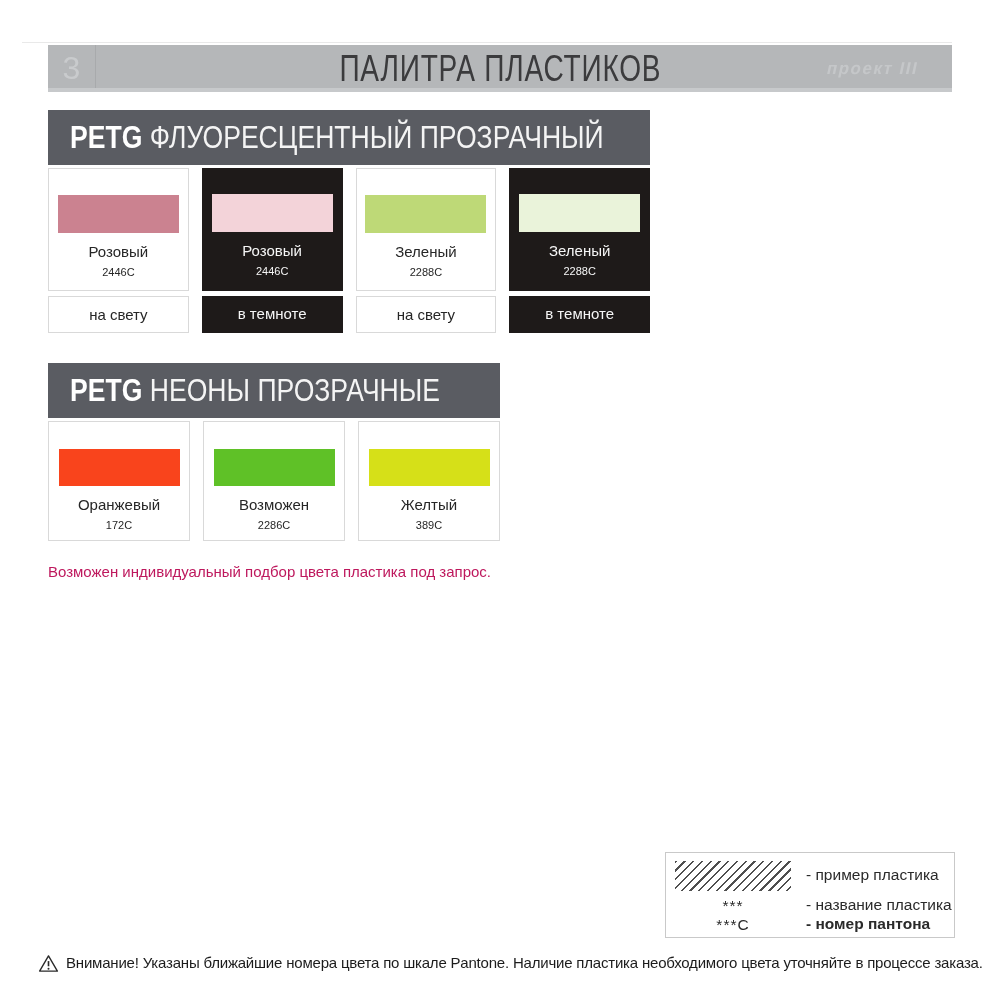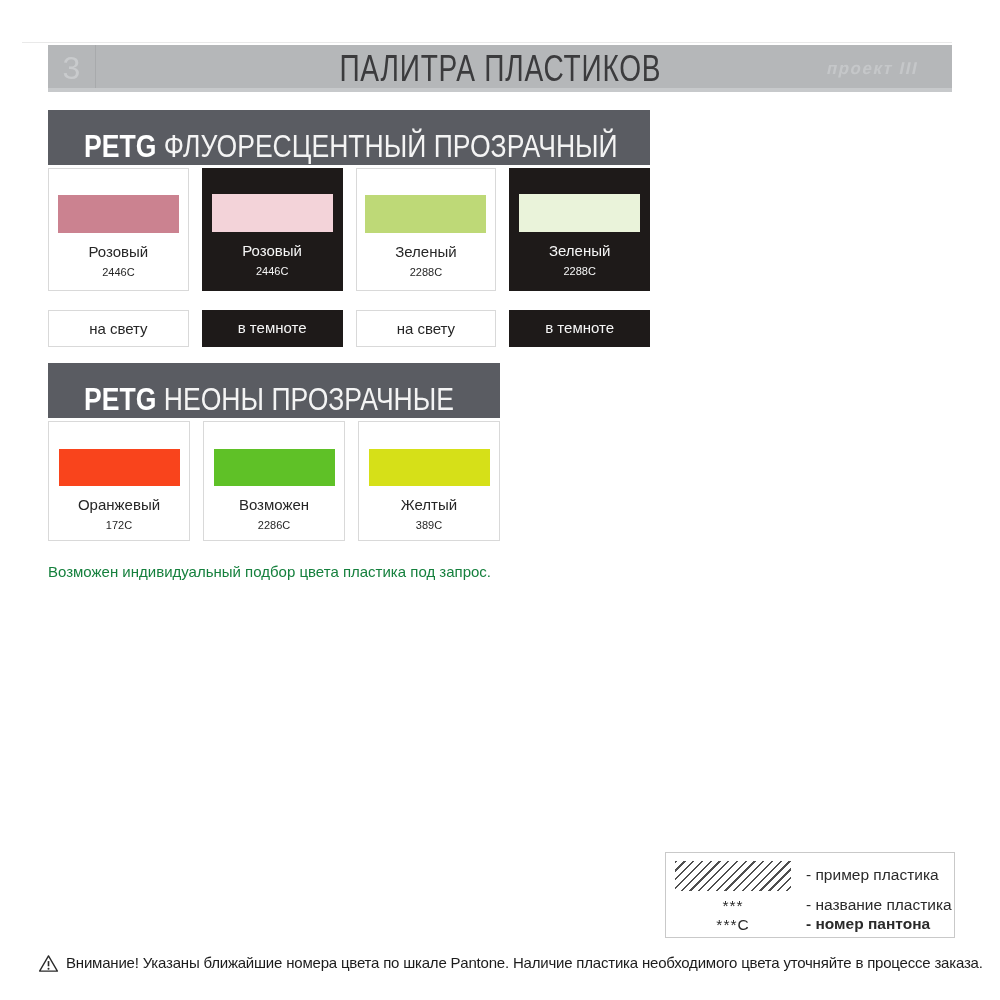--- a/index.html
+++ b/index.html
@@ -20,46 +20,46 @@
     font-size:32px; color:#c9cbcd;
   }
   .title { position:absolute; left:0; right:0; top:0; height:47px; display:flex; align-items:center; justify-content:center; font-size:36px; color:#3b3b3d; }
   .title-inner { display:inline-block; transform:scaleX(0.78); letter-spacing:1px; white-space:nowrap; }
   .logo { position:absolute; right:34px; top:50%; transform:translateY(-50%) skewX(-12deg); font-weight:bold; font-size:17px; color:#c5c7c9; letter-spacing:1.5px; }
 
   
   .sec { position:absolute; }
   .sec1 { left:48px; top:110px; width:602px; }
   .sec2 { left:48px; top:363px; width:452px; }
-  .sec-header { background:#5a5c62; height:55px; display:flex; align-items:flex-end; padding-left:36px; box-sizing:border-box; color:#ffffff; }
+  .sec-header { background:#5a5c62; height:55px; display:flex; align-items:center; padding-left:22px; box-sizing:border-box; color:#ffffff; }
   .sec-h-inner { font-size:32px; transform:scaleX(0.83); transform-origin:left center; white-space:nowrap; }
   .sec-h-inner b { font-weight:700; }
   .sec-h-inner .lt { font-weight:400; color:#f4f4f4; margin-left:9px; }
 
   .grid { display:grid; column-gap:13px; }
   .t4 { grid-template-columns:repeat(4,1fr); }
   .t3 { grid-template-columns:repeat(3,1fr); }
   .main-row { margin-top:3px; }
-  .foot-row { margin-top:19px; }
+  .foot-row { margin-top:5px; }
 
   .cell { height:123px; box-sizing:border-box; text-align:center; }
   .sec2 .cell { height:120px; }
   .cell.light { background:#ffffff; border:1px solid #d9d9d9; color:#262626; }
   .cell.dark  { background:#1e1a19; color:#f6f6f6; }
   .swatch { width:121px; height:38px; margin:26px auto 0; }
   .sec2 .swatch { height:37px; margin-top:27px; }
   .sw-name { margin-top:8px; font-size:15px; line-height:21px; }
   .sw-code { font-size:11px; line-height:21px; }
 
   .fcell { height:37px; line-height:35px; font-size:15px; text-align:center; box-sizing:border-box; }
   .fcell.light { background:#ffffff; border:1px solid #d9d9d9; color:#262626; }
   .fcell.dark  { background:#1e1a19; color:#f6f6f6; }
 
   
-  .note { position:absolute; left:48px; top:563px; font-size:15px; color:#15803d; }
+  .note { position:absolute; left:48px; top:563px; font-size:15px; color:#be185d; }
 
   
   .legend { position:absolute; left:665px; top:852px; width:290px; height:86px; box-sizing:border-box;
             border:1px solid #c9c9c9; background:#ffffff; font-size:15.5px; color:#2a2a2a; }
   .hatch { position:absolute; left:9px; top:8px; width:116px; height:30px;
            background:repeating-linear-gradient(135deg, #4f4f4f 0 1.6px, transparent 1.6px 6.2px); }
   .leg-sample-label  { position:absolute; left:140px; top:13px; }
   .leg-stars  { position:absolute; left:9px;  top:44px; width:116px; text-align:center; letter-spacing:1px; }
   .leg-starsc { position:absolute; left:9px;  top:63px; width:116px; text-align:center; letter-spacing:1px; }
   .leg-name-label    { position:absolute; left:140px; top:43px; }

